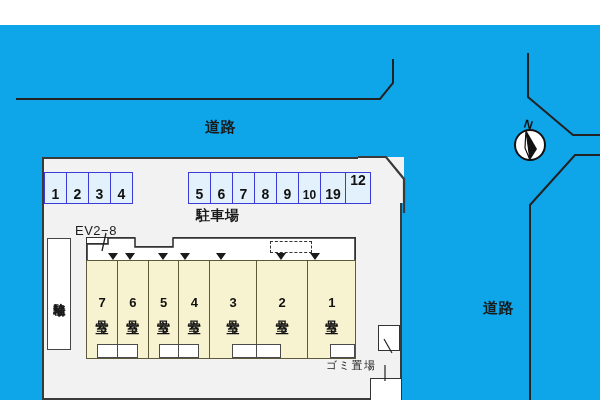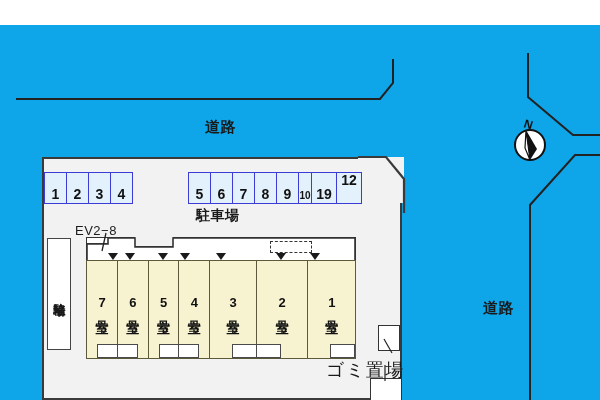--- a/index.html
+++ b/index.html
@@ -195,21 +195,21 @@
     <div class="stall" style="width:23px;height:32px;font-size:14px;padding-bottom:2px;">3</div>
     <div class="stall" style="width:23px;height:32px;font-size:14px;padding-bottom:2px;">4</div>
   </div>
 
   <div class="stallrow" style="left:188px;top:147px;height:32px;">
     <div class="stall" style="width:23px;height:32px;font-size:14px;padding-bottom:2px;">5</div>
     <div class="stall" style="width:23px;height:32px;font-size:14px;padding-bottom:2px;">6</div>
     <div class="stall" style="width:23px;height:32px;font-size:14px;padding-bottom:2px;">7</div>
     <div class="stall" style="width:23px;height:32px;font-size:14px;padding-bottom:2px;">8</div>
     <div class="stall" style="width:23px;height:32px;font-size:14px;padding-bottom:2px;">9</div>
-    <div class="stall" style="width:14px;height:32px;font-size:10px;padding-bottom:2px;">10</div>
+    <div class="stall" style="width:23px;height:32px;font-size:12px;padding-bottom:2px;">10</div>
     <div class="stall" style="width:26px;height:32px;font-size:14px;padding-bottom:2px;">19</div>
     <div class="stall" style="width:26px;height:32px;font-size:14px;padding-bottom:16px;">12</div>
   </div>
 
   <div class="lbl" style="left:196px;top:182px;font-size:14px;">駐車場</div>
 
   <div id="bike">
     <span class="vlbl" style="position:relative;font-size:12px;">駐輪場</span>
   </div>
 
@@ -269,15 +269,15 @@
       </div>
     </div>
   </div>
 
   <div class="trashbox" style="left:378px;top:300px;width:22px;height:26px;"></div>
   <div class="trashbox" style="left:370px;top:353px;width:32px;height:24px;"></div>
   <svg class="abs" style="left:330px;top:296px;width:80px;height:86px;pointer-events:none;">
     <path d="M 62 32 L 54 18" fill="none" stroke="#222" stroke-width="1.2"></path>
     <path d="M 55 44 L 55 60" fill="none" stroke="#222" stroke-width="1.2"></path>
   </svg>
-  <div class="lbl" style="left:326px;top:333px;font-size:18px;font-weight:400;letter-spacing:1.5px;">ゴミ置場</div>
+  <div class="lbl" style="left:326px;top:333px;font-size:11px;font-weight:400;letter-spacing:1.5px;">ゴミ置場</div>
 
 </div>
 
 </body></html>

